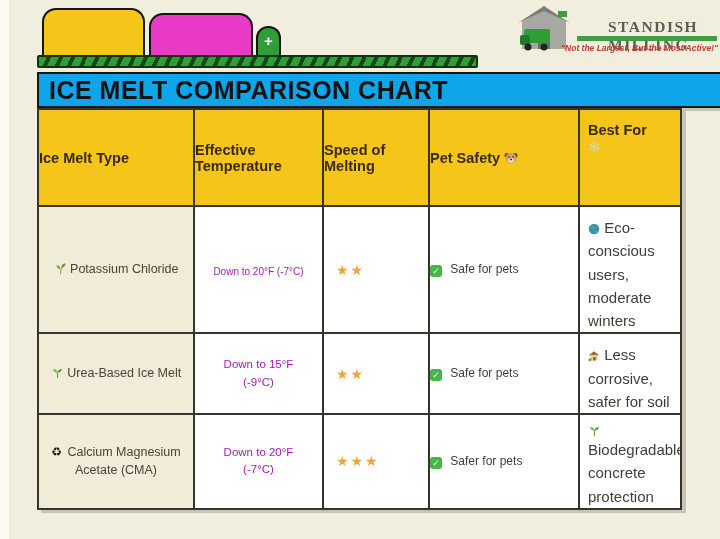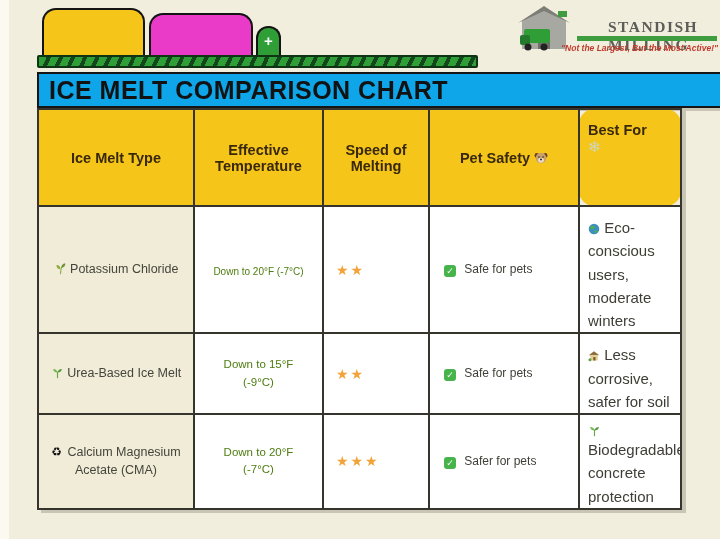--- a/index.html
+++ b/index.html
@@ -36,31 +36,31 @@
     position:absolute; left:37px; top:72px; width:712px; height:36px;
     background:#0ea5e9; border:2.5px solid #151515; box-shadow:4px 3px 0 #c9c5b4;
     display:flex; align-items:center; padding-left:10px;
   }
   .title-box h1{ font-size:25px; font-weight:800; letter-spacing:0.5px; color:#121212; white-space:nowrap; }
 
   
   .tbl-wrap{ position:absolute; left:37px; top:108px; box-shadow:4px 3px 0 #c9c5b4; }
   table{ border-collapse:collapse; table-layout:fixed; width:643px; }
   td,th{ border:2px solid #35352e; overflow:hidden; }
-  th{ background:#f6c51a; color:#39290b; font-size:14.5px; font-weight:bold; text-align:center; vertical-align:middle; }
+  th{ background:#f6c51a; color:#39290b; font-size:14.5px; font-weight:bold; text-align:left; vertical-align:middle; }
   th .hdr-constrain{ display:inline-block; max-width:92px; overflow-wrap:anywhere; }
-  th.best-th{ text-align:left; vertical-align:top; padding:12px 4px 0 8px;border-radius:15px; }
+  th.best-th{ text-align:left; vertical-align:top; padding:12px 4px 0 8px; }
   td{ background:#fff; color:#45453c; }
   td.type-cell{ background:#f0ecd8; text-align:center; vertical-align:middle; font-size:12.5px; padding:4px 8px; line-height:1.5; }
-  td.temp-cell{ text-align:center; vertical-align:middle; color:#4d7c0f;margin-left:9px; }
+  td.temp-cell{ text-align:center; vertical-align:middle; color:#a21caf;margin-left:9px; }
   td.temp-cell .t-sm{ font-size:10px; }
   td.temp-cell .t-wrap{ display:inline-block; font-size:11.5px; max-width:88px; line-height:1.5; }
   td.stars-cell{ vertical-align:middle; text-align:left; padding-left:12px;
                  color:#f2a43a; font-size:14px; letter-spacing:2px; font-family:"DejaVu Sans",sans-serif; }
-  td.pet-cell{ vertical-align:middle; text-align:left; padding-left:14px; font-size:12px; color:#3e3e36; }
+  td.pet-cell{ vertical-align:middle; text-align:left; padding-left:0; font-size:12px; color:#3e3e36; }
   td.best-cell{ vertical-align:top; text-align:left; padding:9px 6px 0 8px; font-size:15px; line-height:1.55; color:#3e3e36; }
 
   .icon{ display:inline-block; vertical-align:-2px; }
   .check{ display:inline-block; width:12px; height:12px; background:#46b44b; border-radius:3px;
           color:#fff; font-size:9px; line-height:12px; text-align:center; vertical-align:-1px; margin-right:5px;
           font-family:"DejaVu Sans",sans-serif; }
   .recycle-glyph{ font-family:"DejaVu Sans",sans-serif; font-size:12px; color:#111; margin-right:2px; }
   .snow-glyph{ font-family:"DejaVu Sans",sans-serif; font-size:15px; color:#ccd7c3; }
   .block-icon{ display:block; margin-bottom:1px; }
 </style>

